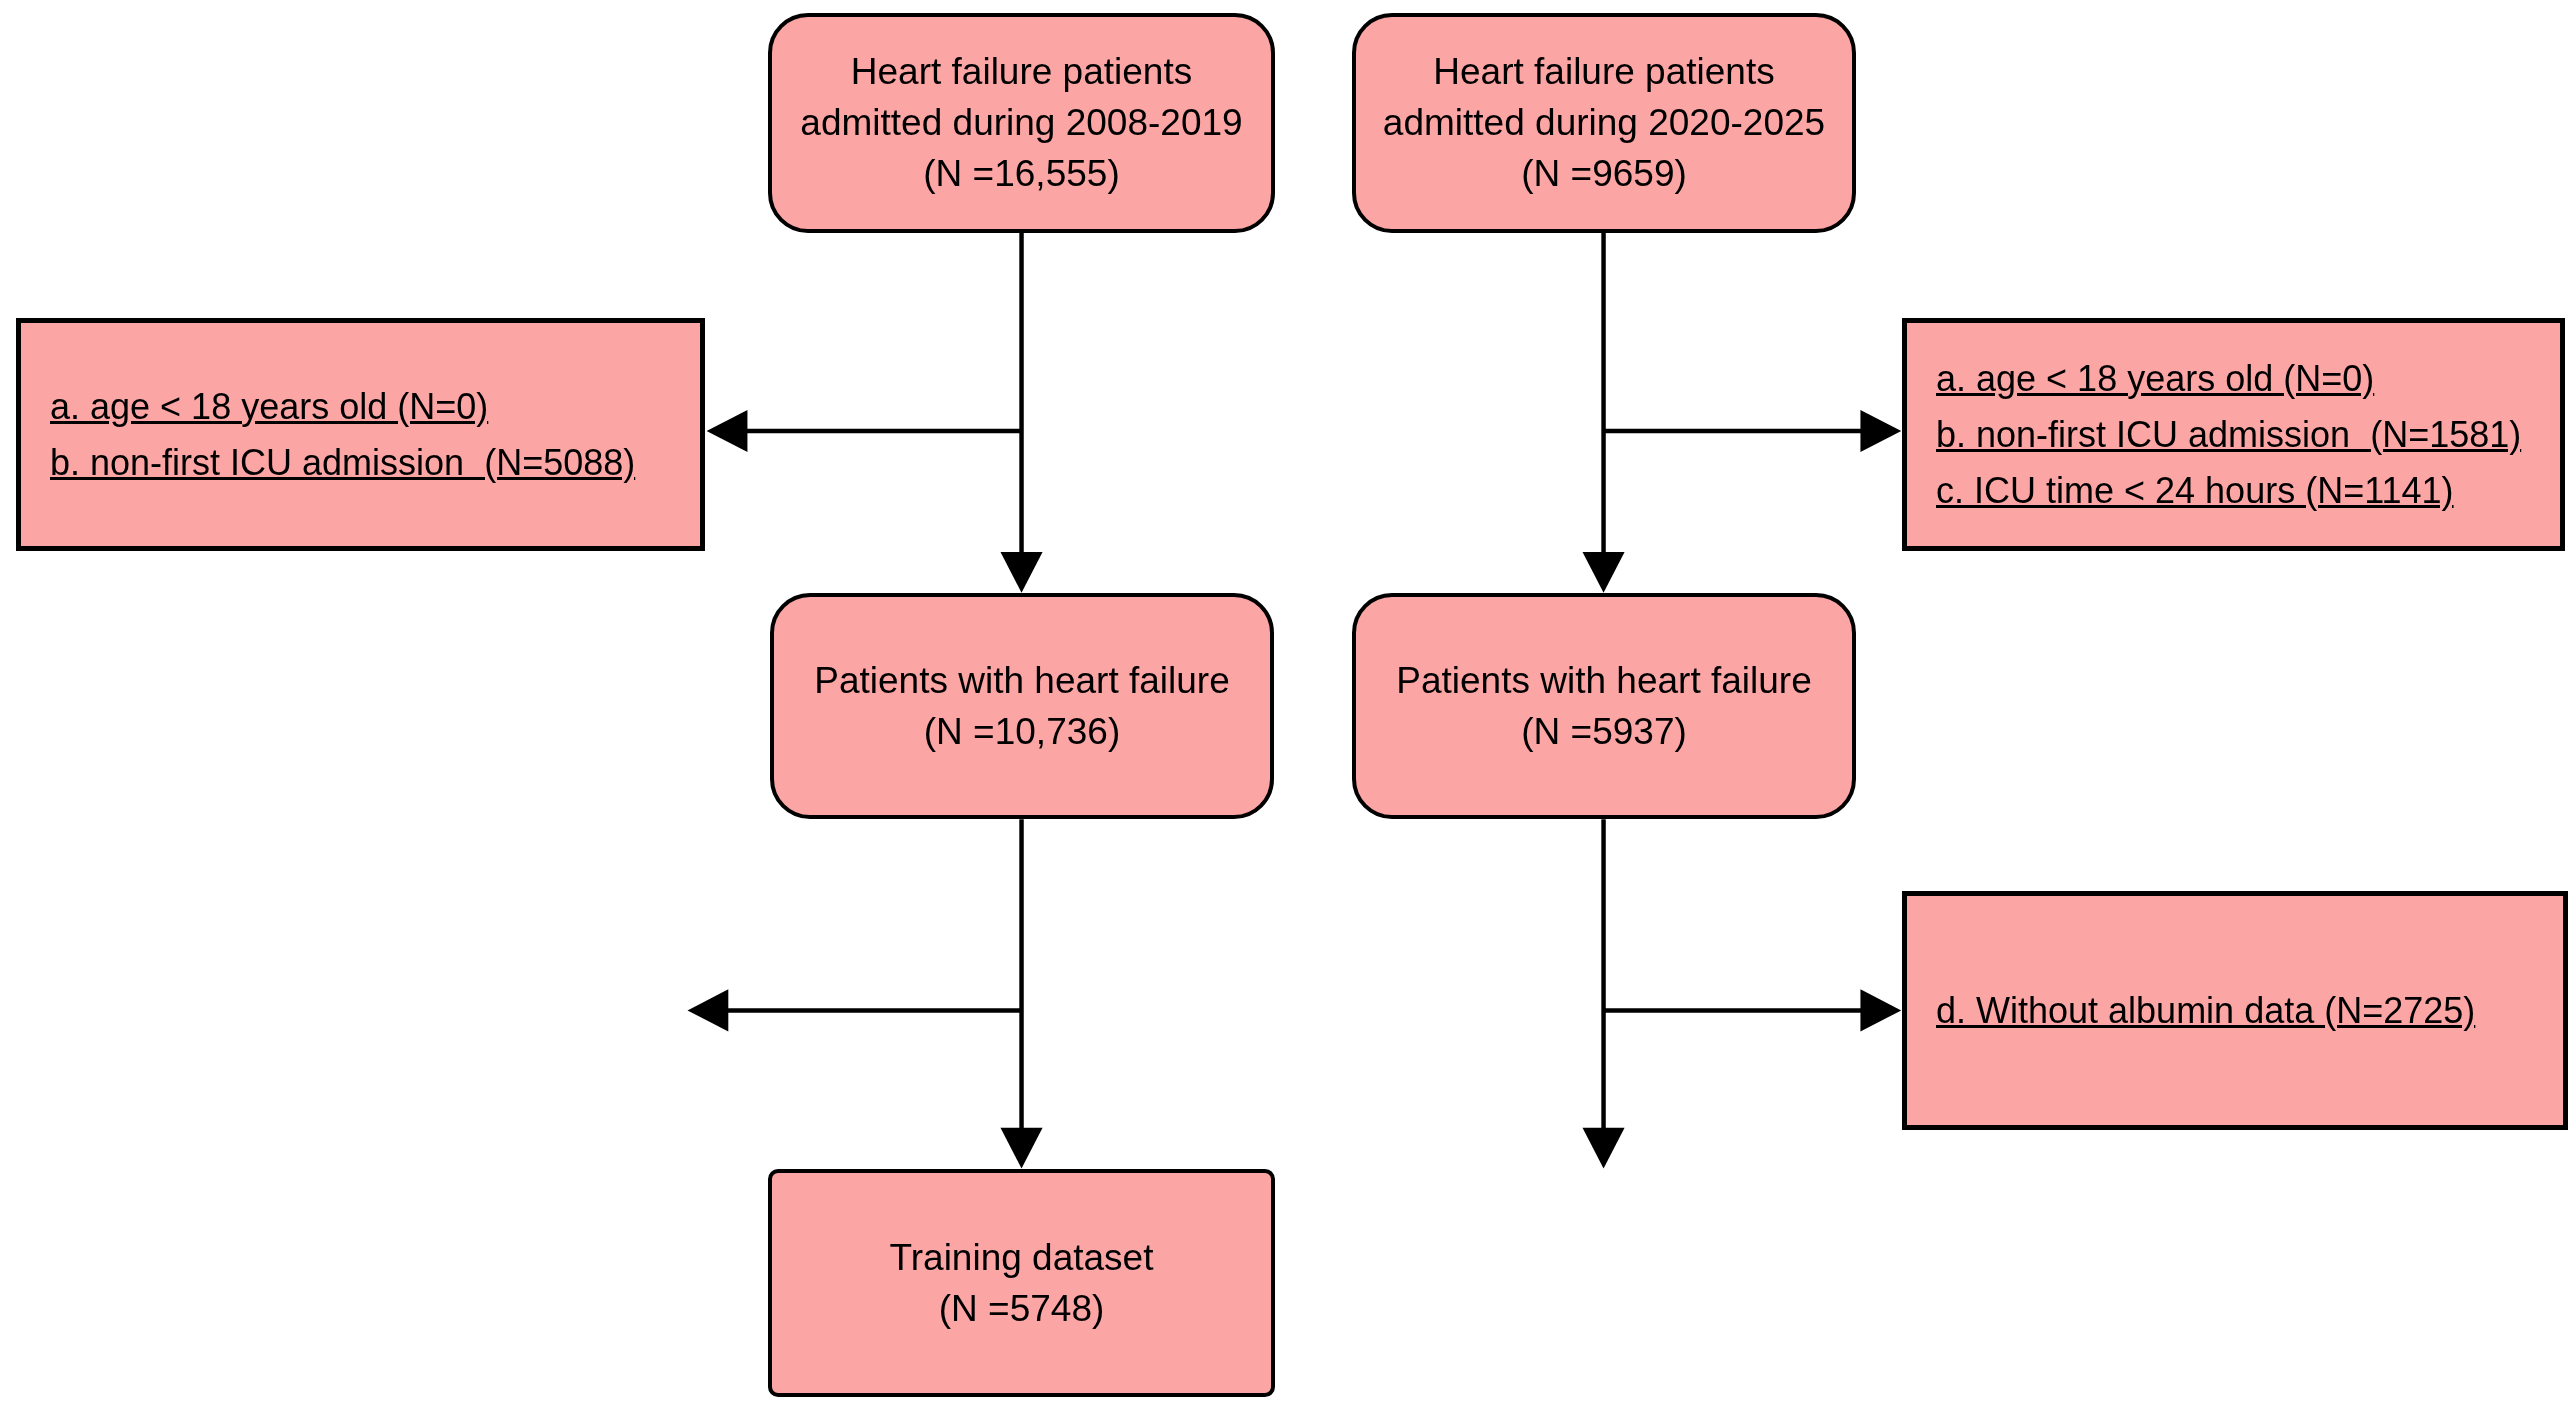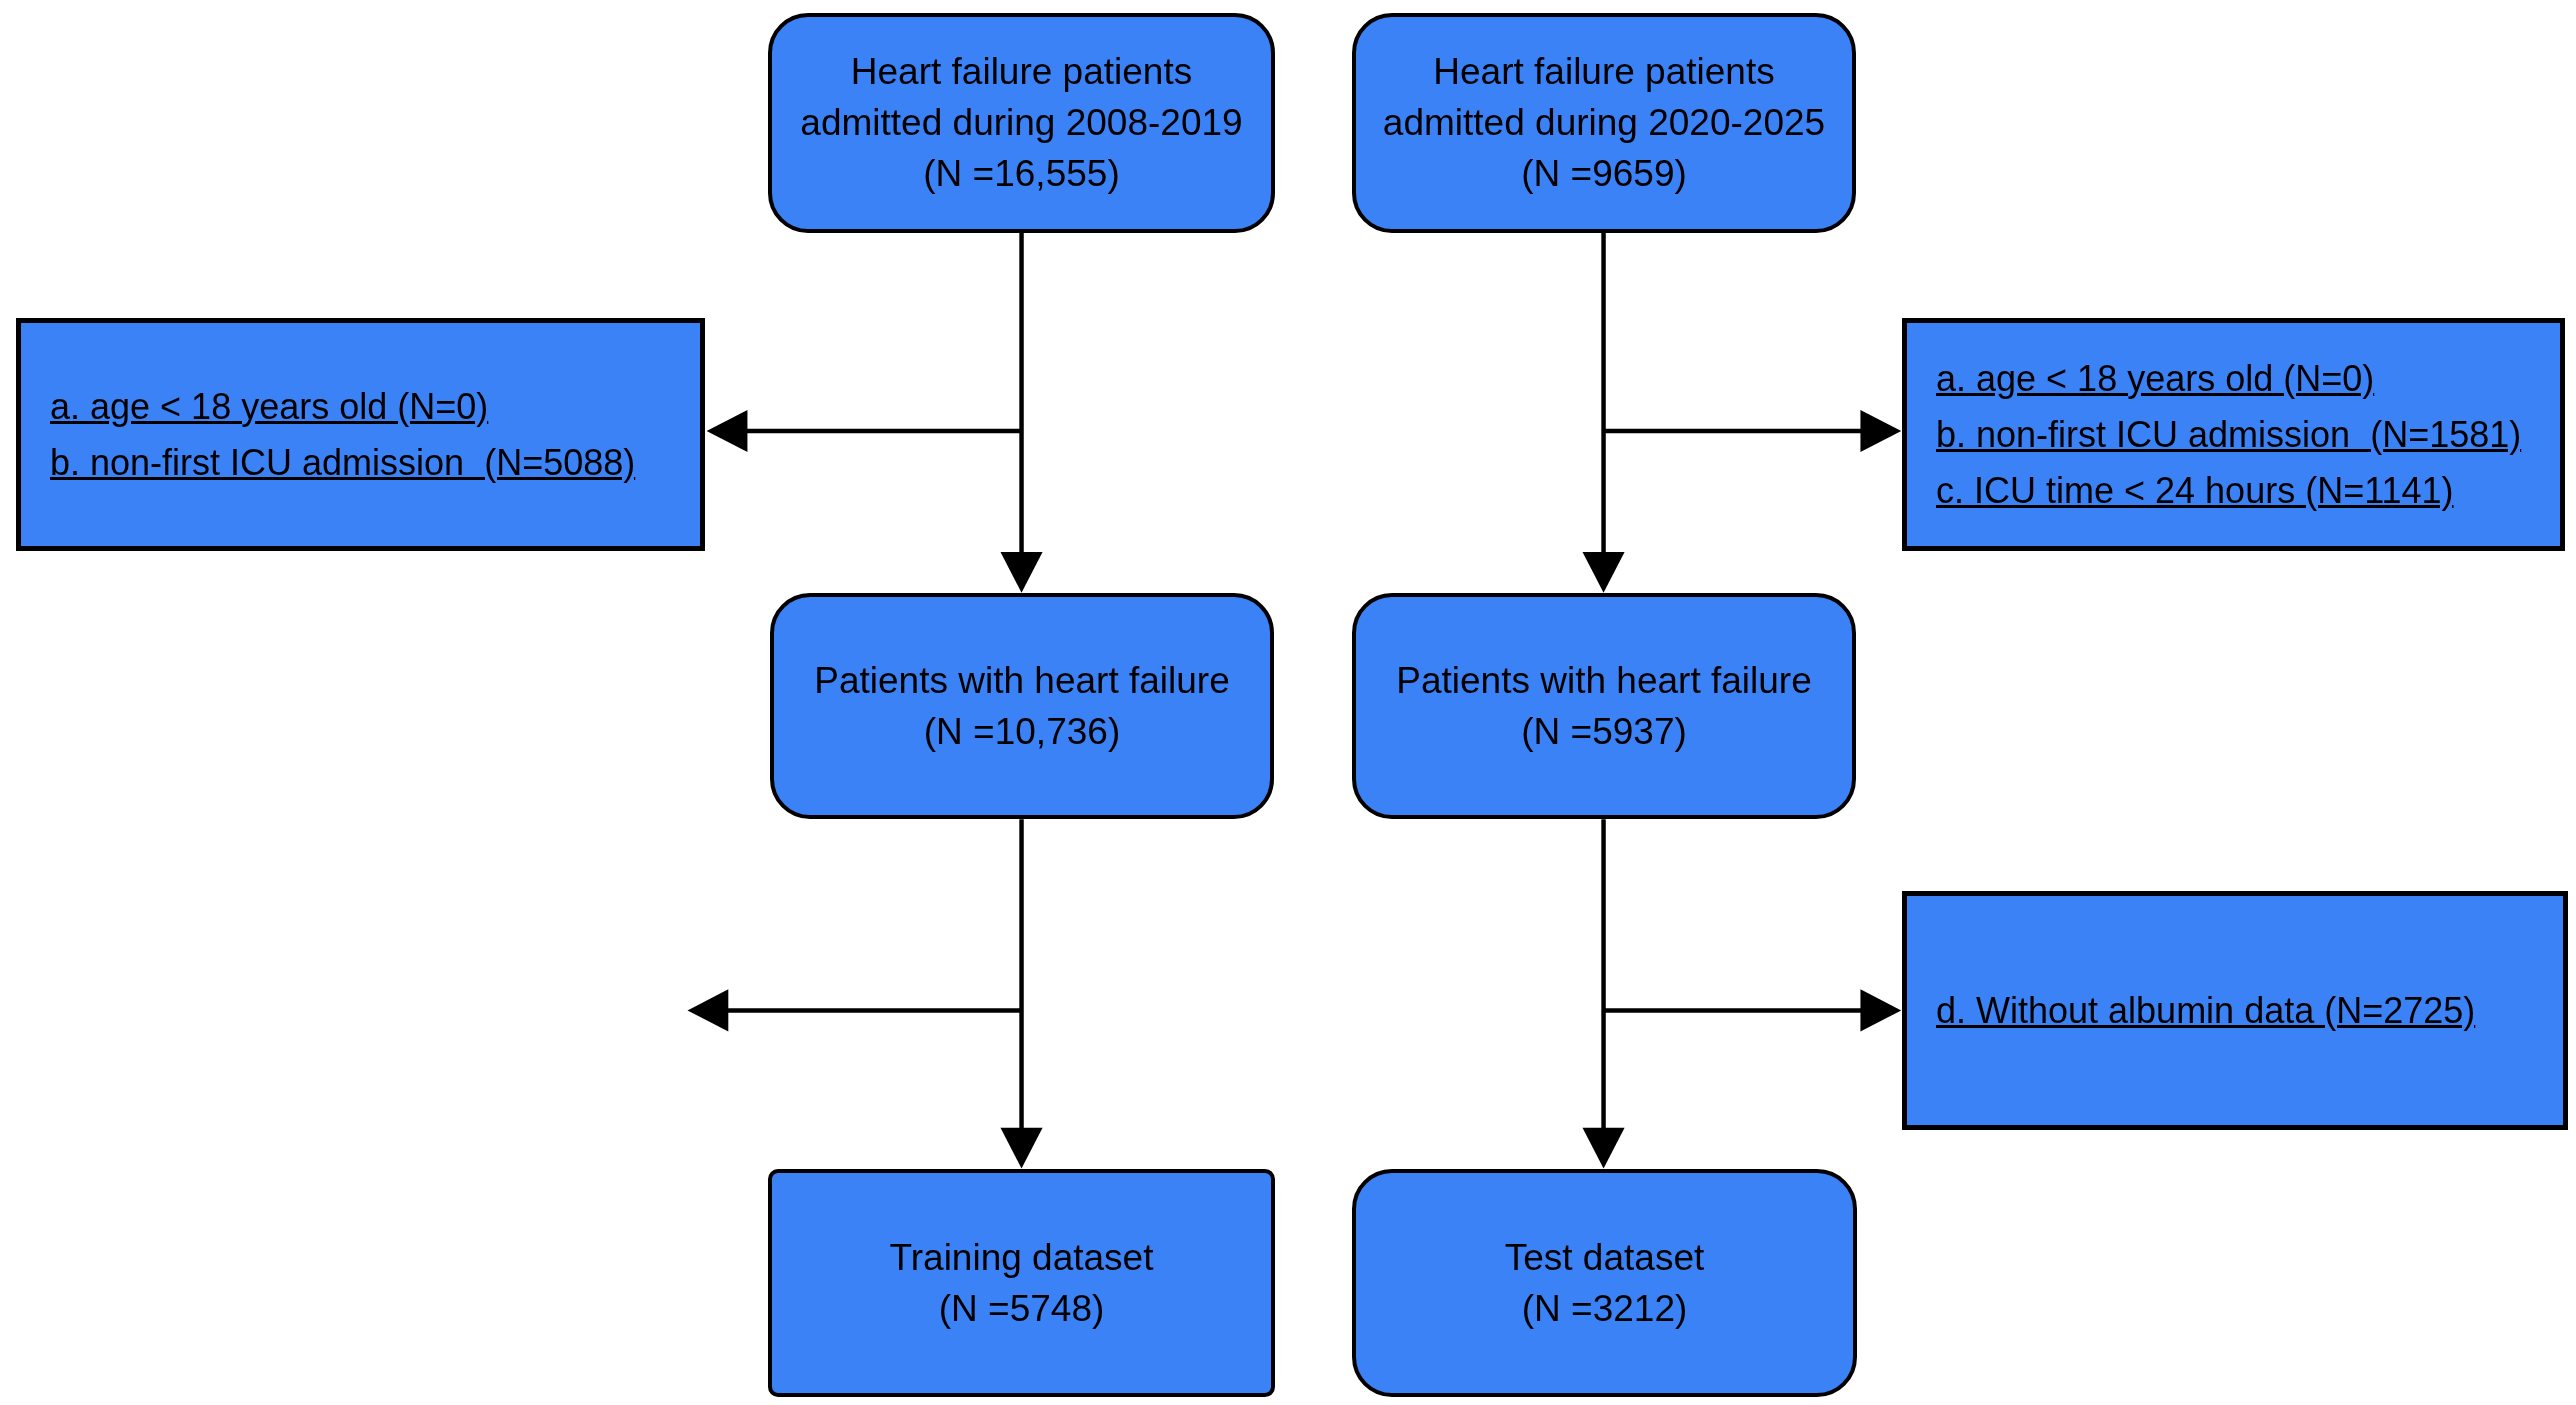--- a/index.html
+++ b/index.html
@@ -18,21 +18,21 @@
   }
   .arrows {
     position: absolute;
     left: 0; top: 0;
     width: 2576px;
     height: 1405px;
   }
   .box {
     position: absolute;
     box-sizing: border-box;
-    background: #3b82f6;
+    background: #fca5a5;
     display: flex;
     flex-direction: column;
     justify-content: center;
   }
   .rbox {
     border: 4.5px solid #000000;
     border-radius: 40px;
     align-items: center;
     text-align: center;
   }
@@ -127,19 +127,15 @@
 
   <div id="r-cohort" class="box rbox">
     <div class="line">Patients with heart failure</div>
     <div class="line">(N =5937)</div>
   </div>
 
   <div id="r-excl2" class="box xbox">
     <div class="line">d. Without albumin data (N=2725)</div>
   </div>
 
-  <div id="r-result" class="box rbox">
-    <div class="line">Test dataset</div>
-    <div class="line">(N =3212)</div>
-  </div>
 
 </div>
 
 
 </body></html>

